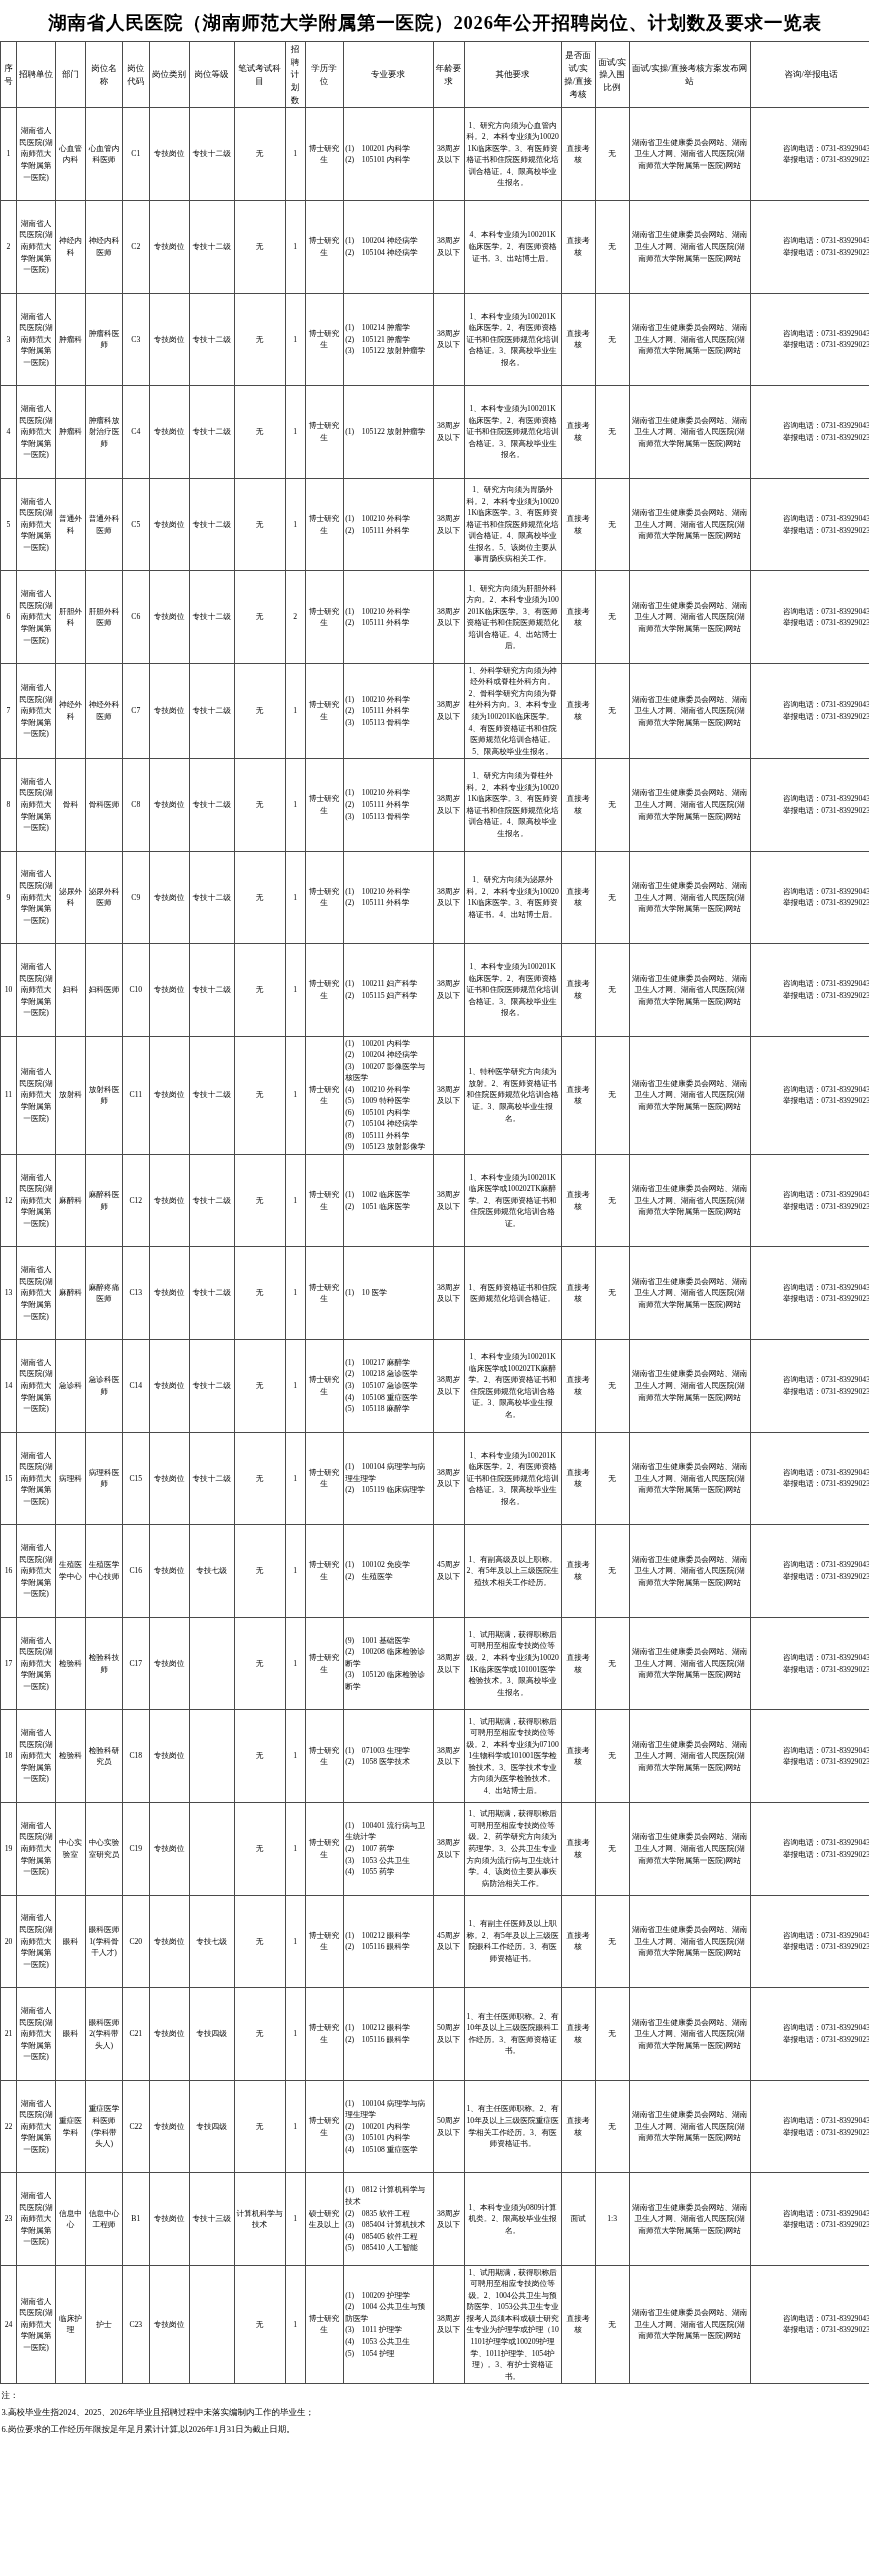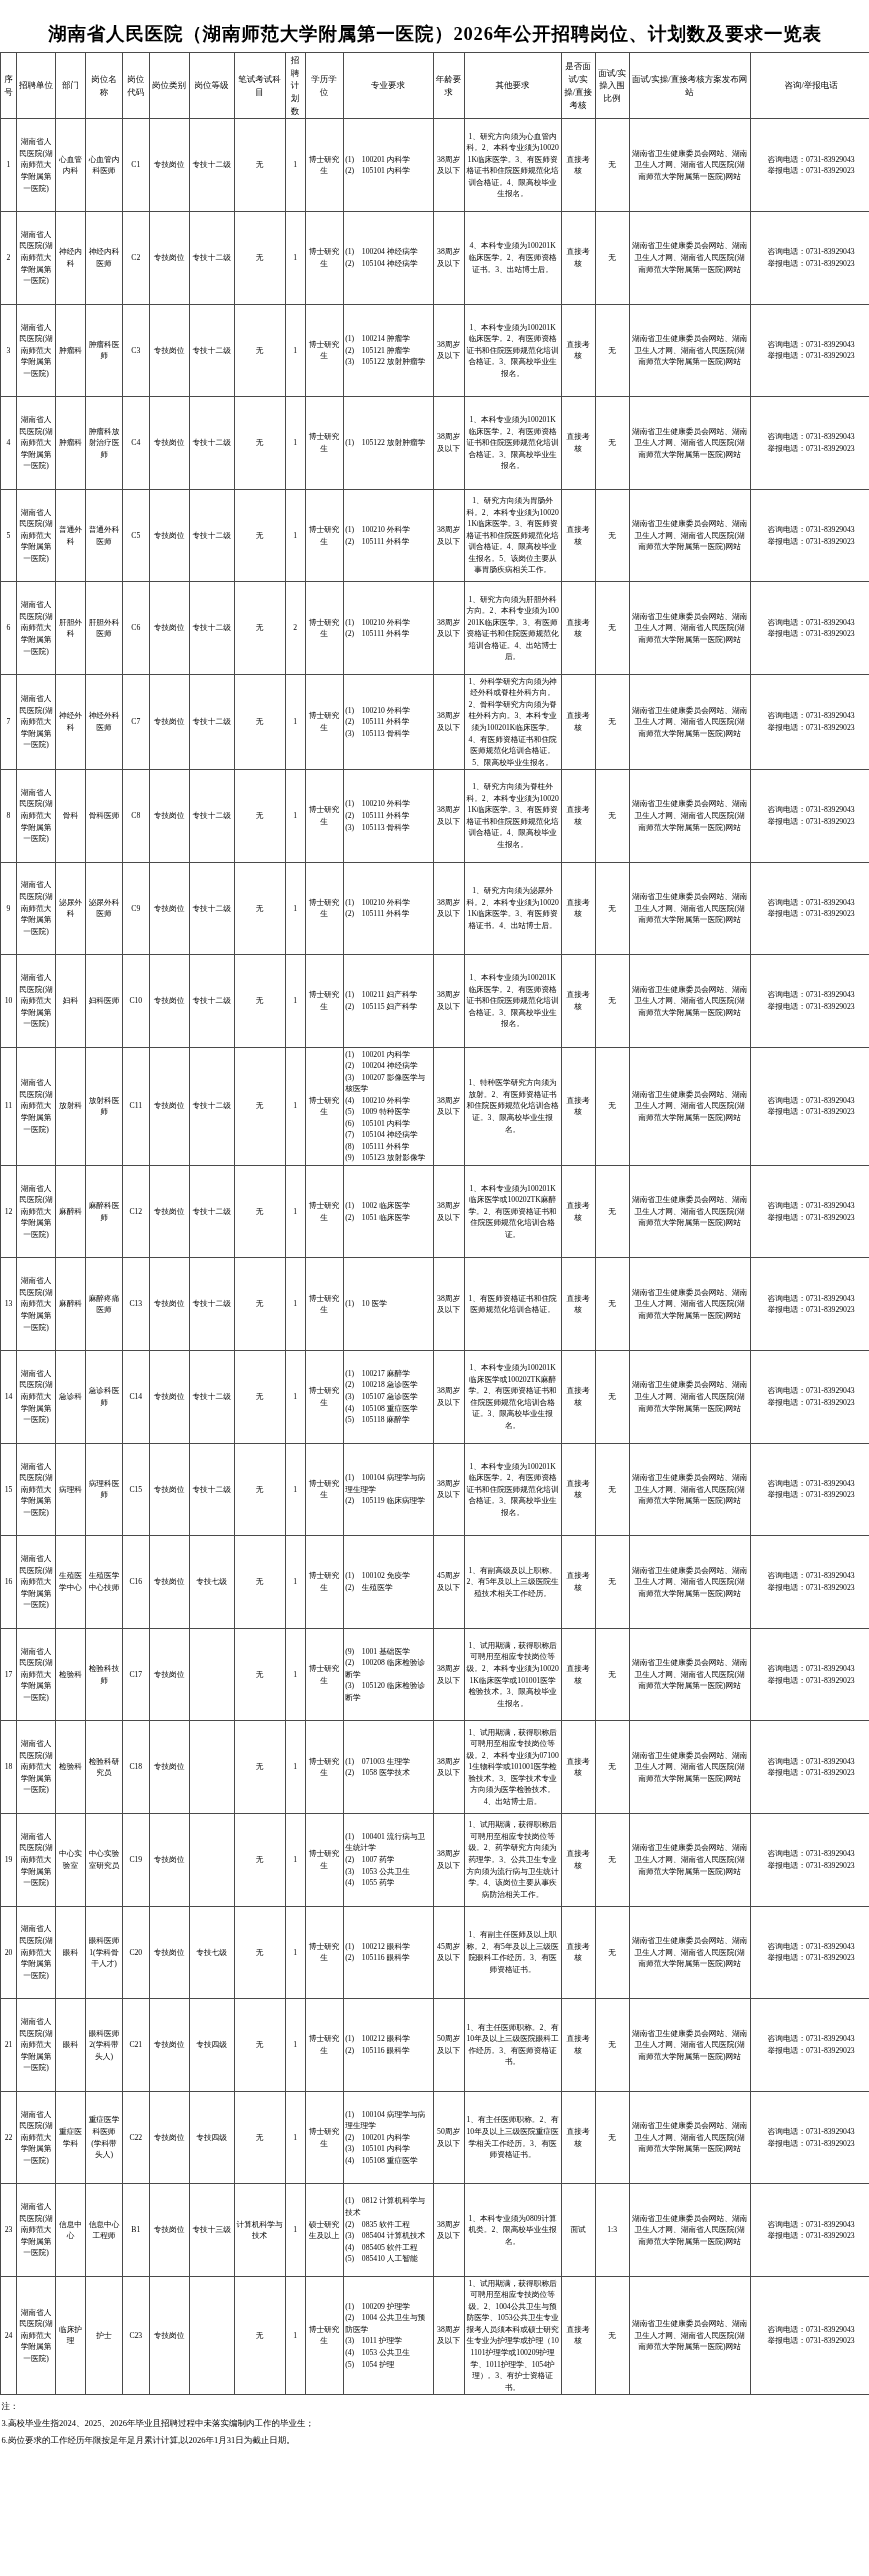--- a/index.html
+++ b/index.html
@@ -1,28 +1,28 @@
 <!DOCTYPE html>
 <html style="font-size:13px"><head>
 <meta charset="utf-8">
 <style>
   html,body { margin:0; padding:0; background:#ffffff; color:#000; }
   body { width:870px; font-family:"Liberation Serif", serif; }
-  .page-title { text-align:center; font-weight:bold; font-size:18.5px; letter-spacing:0.8px; padding:9.7px 0 6.4px 0;margin-top:11px; }
+  .page-title { text-align:center; font-weight:bold; font-size:18.5px; letter-spacing:0.8px; padding:9.7px 0 6.4px 0; }
   table.job-table { width:870px; border-collapse:collapse; table-layout:fixed; font-size:7.7px; }
   .job-table th, .job-table td {
     border:0.8px solid #4a4a4a; padding:0.8px 1.6px; text-align:center; vertical-align:middle;
     line-height:1.5; word-break:break-all; overflow:hidden;
   }
   .job-table thead th { font-weight:normal; font-size:8.5px; height:29px; }
   .job-table tbody td { height:90px; }
   .job-table td.majors-cell { text-align:left; }
   .job-table td.majors-cell div { text-align:left; }
   .job-table td.phone-cell { text-align:left; }
-  .job-table td.phone-cell div { text-align:center; white-space:nowrap; }
+  .job-table td.phone-cell div { text-align:right; white-space:nowrap; }
   .notes { font-size:8.5px; line-height:2.0; padding:3.2px 1.6px 8px 1.6px; }
   .notes div { text-align:left; }
 </style>
 </head>
 <body>
 
 <div class="page-title">湖南省人民医院（湖南师范大学附属第一医院）2026年公开招聘岗位、计划数及要求一览表</div>
 
 <table class="job-table">
   <colgroup>

